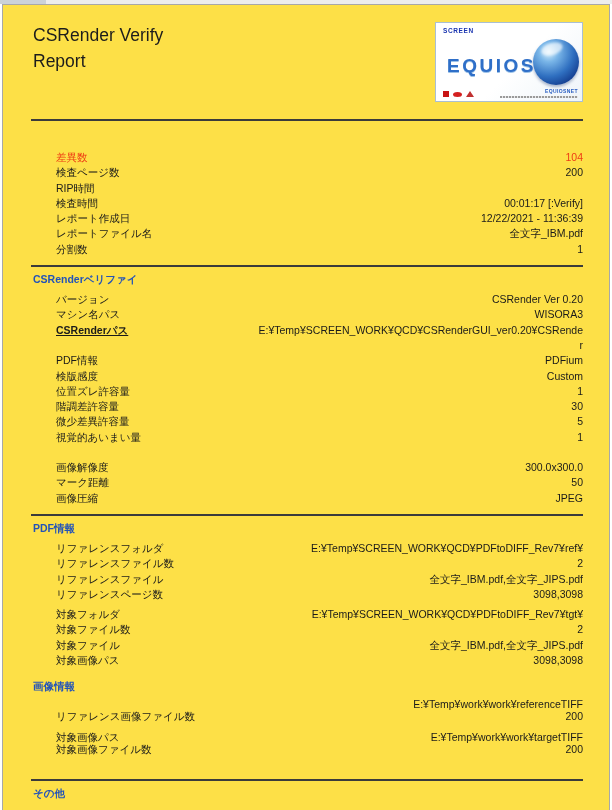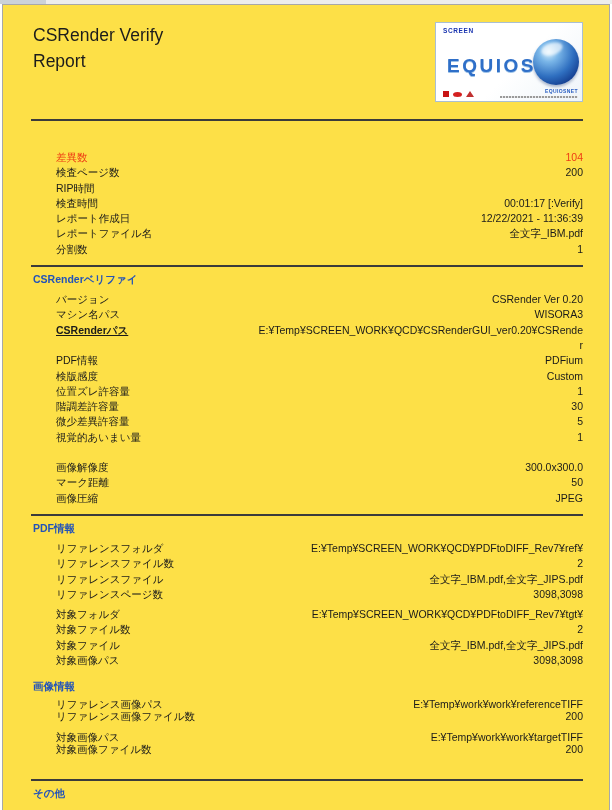--- a/index.html
+++ b/index.html
@@ -231,21 +231,20 @@
                 <span class="value">3098,3098</span>
               </div>
             </div>
           </div>
         </section>
         <section class="section sec-image-info">
           <div class="section-title">画像情報</div>
           <div class="groups">
             <div class="group">
               <div class="row">
-                <span class="label">リファレンス画像パス</span>
                 <span class="value">E:¥Temp¥work¥work¥referenceTIFF</span>
               </div>
               <div class="row">
                 <span class="label">リファレンス画像ファイル数</span>
                 <span class="value">200</span>
               </div>
             </div>
             <div class="group">
               <div class="row">
                 <span class="label">対象画像パス</span>

